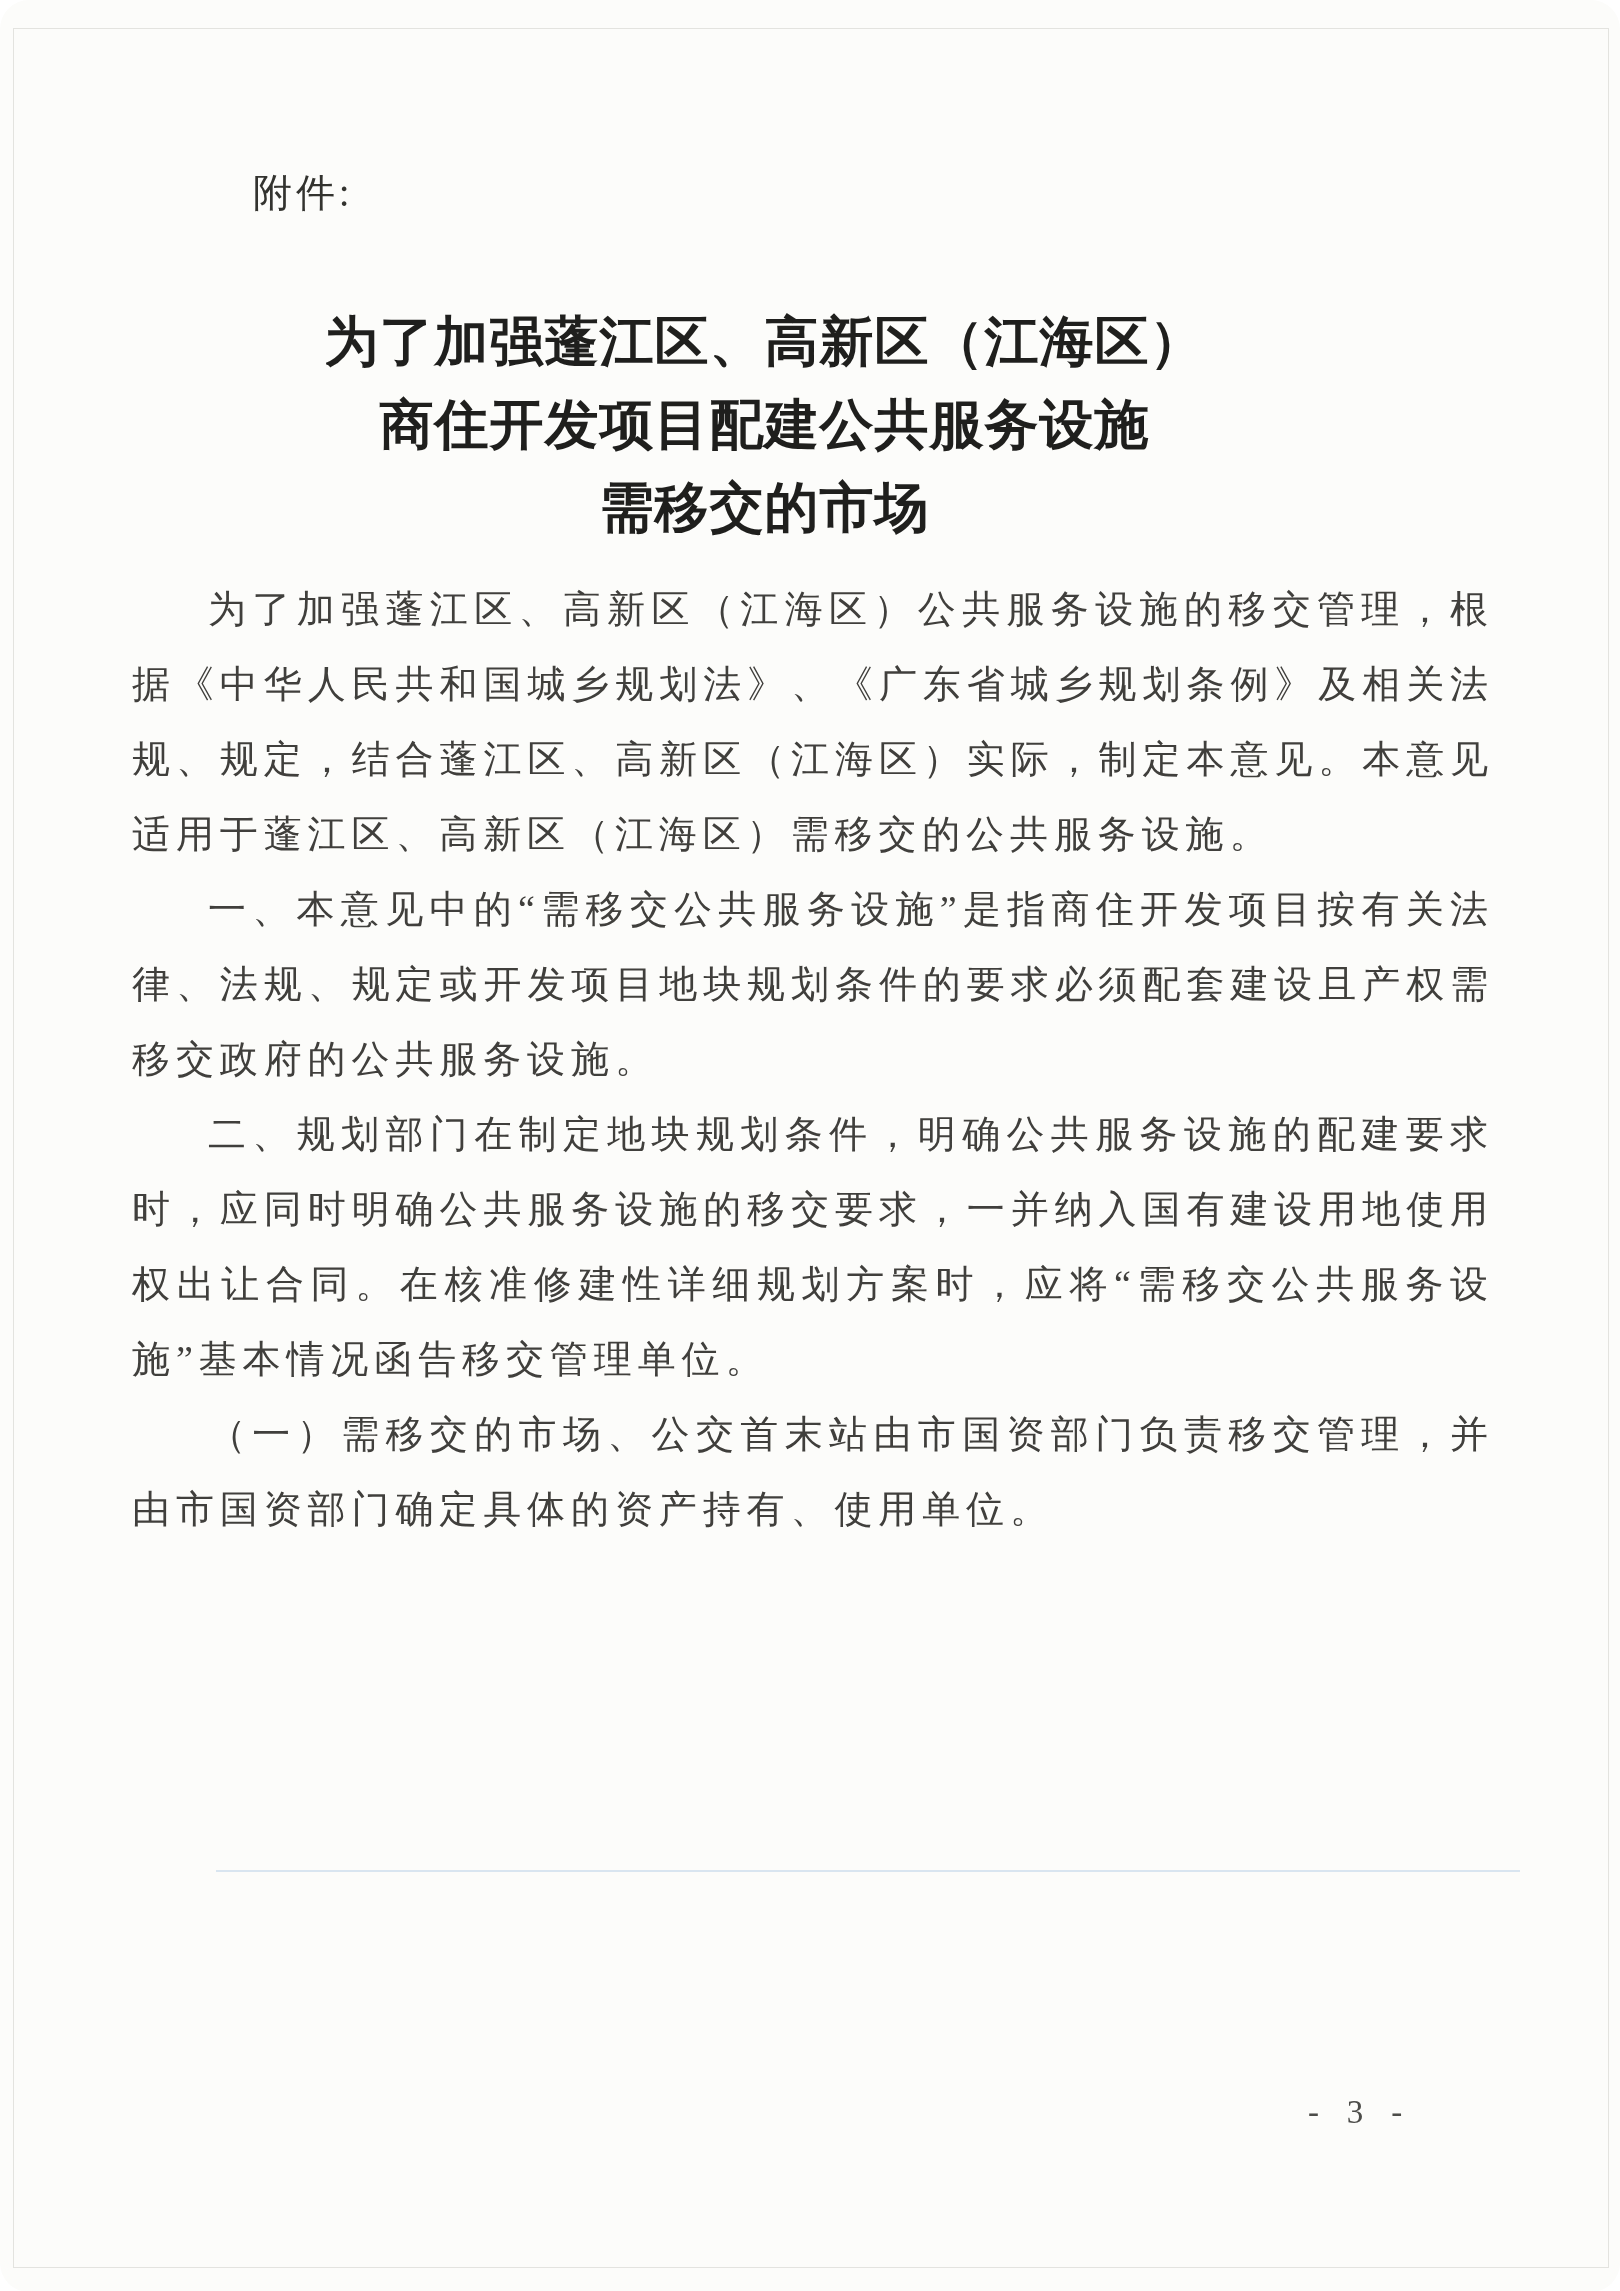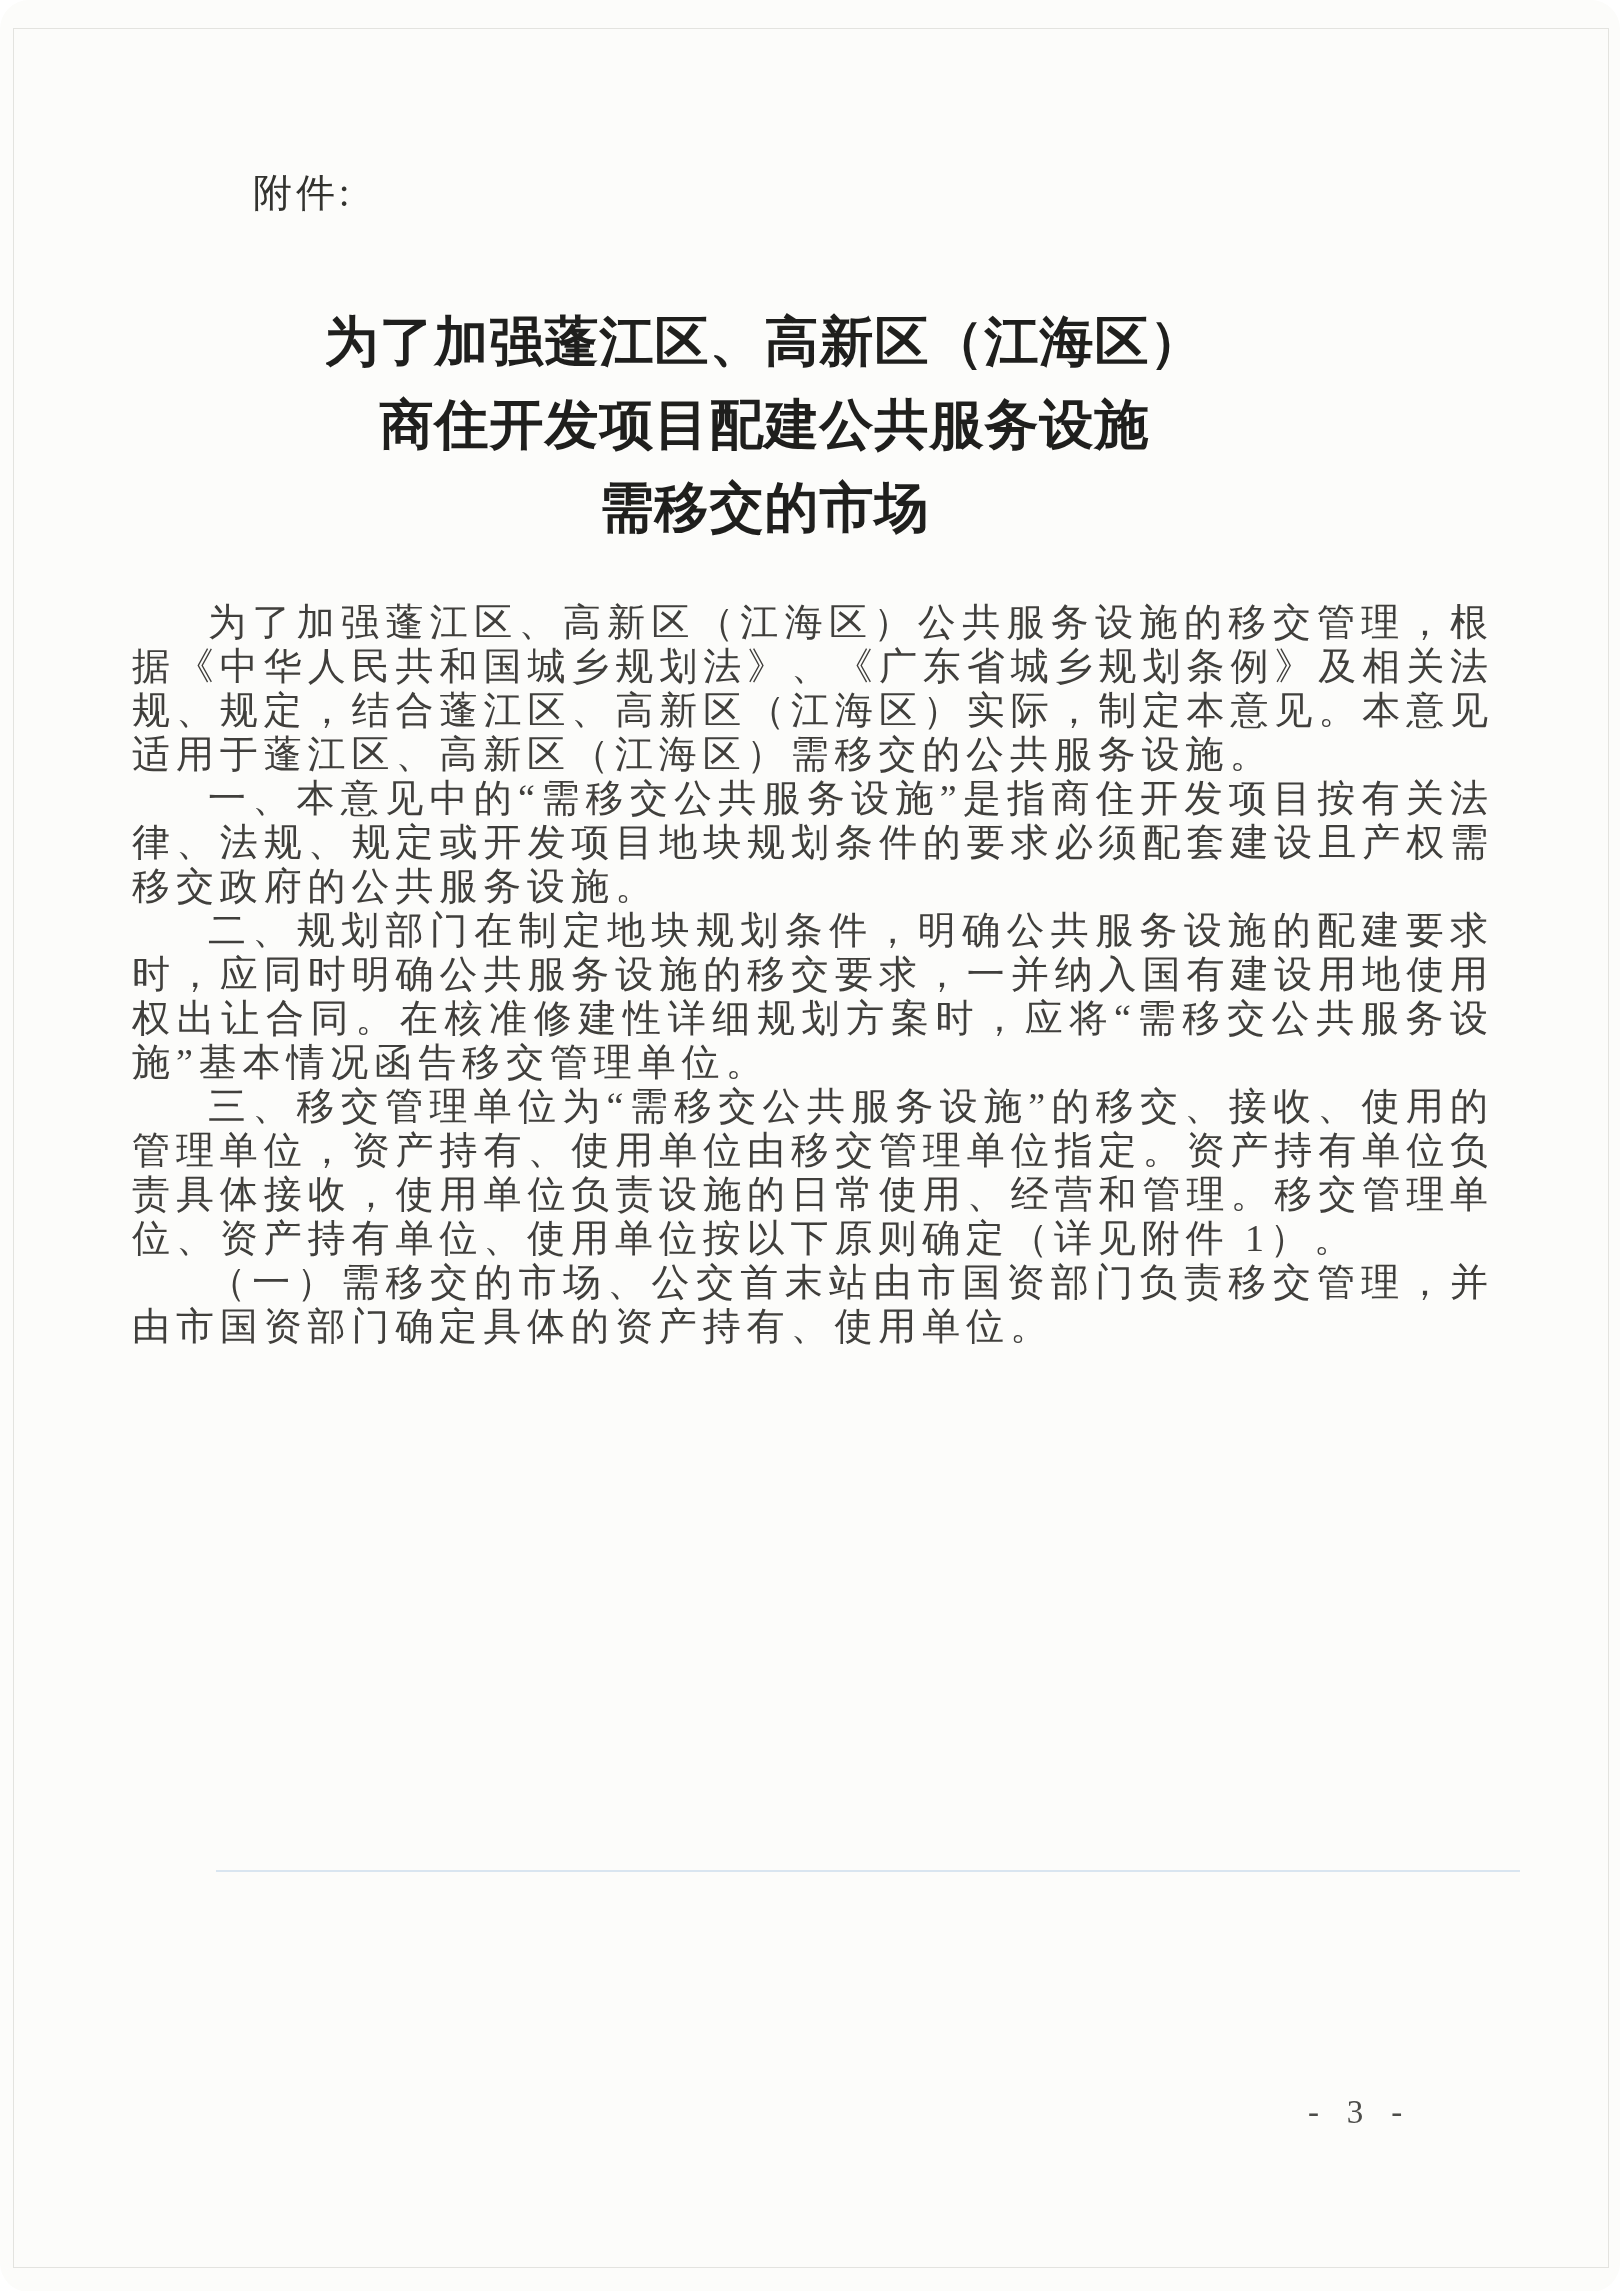--- a/index.html
+++ b/index.html
@@ -48,24 +48,24 @@
     color: #1f1f1d;
     letter-spacing: 1px;
   }
   .doc-title .title-line {
     display: block;
     line-height: 83px;
   }
   .doc-body {
     position: absolute;
     left: 132px;
-    top: 600px;
+    top: 572px;
     width: 1362px;
     font-size: 38px;
-    line-height: 44px;
+    line-height: 75px;
     letter-spacing: 5.9px;
     text-align: justify;
     color: #403f3c;
   }
   .doc-body p {
     margin: 0;
     text-indent: 2em;
   }
   .artifact-line {
     position: absolute;
@@ -97,21 +97,20 @@
   <h1 class="doc-title">
     <span class="title-line">为了加强蓬江区、高新区（江海区）</span>
     <span class="title-line">商住开发项目配建公共服务设施</span>
     <span class="title-line">需移交的市场</span>
   </h1>
 
   <div class="doc-body">
     <p>为了加强蓬江区、高新区（江海区）公共服务设施的移交管理，根据《中华人民共和国城乡规划法》、《广东省城乡规划条例》及相关法规、规定，结合蓬江区、高新区（江海区）实际，制定本意见。本意见适用于蓬江区、高新区（江海区）需移交的公共服务设施。</p>
     <p>一、本意见中的“需移交公共服务设施”是指商住开发项目按有关法律、法规、规定或开发项目地块规划条件的要求必须配套建设且产权需移交政府的公共服务设施。</p>
     <p>二、规划部门在制定地块规划条件，明确公共服务设施的配建要求时，应同时明确公共服务设施的移交要求，一并纳入国有建设用地使用权出让合同。在核准修建性详细规划方案时，应将“需移交公共服务设施”基本情况函告移交管理单位。</p>
-    <p>三、移交管理单位为“需移交公共服务设施”的移交、接收、使用的管理单位，资产持有、使用单位由移交管理单位指定。资产持有单位负责具体接收，使用单位负责设施的日常使用、经营和管理。移交管理单位、资产持有单位、使用单位按以下原则确定（详见附件 1）。</p>
     <p>（一）需移交的市场、公交首末站由市国资部门负责移交管理，并由市国资部门确定具体的资产持有、使用单位。</p>
   </div>
 
   <div class="artifact-line"></div>
 
   <div class="page-number">- 3 -</div>
 </div>
 
 
 </body></html>

